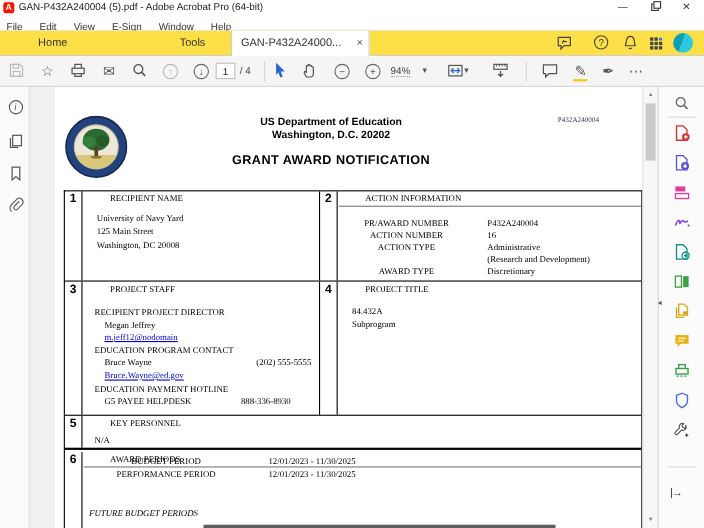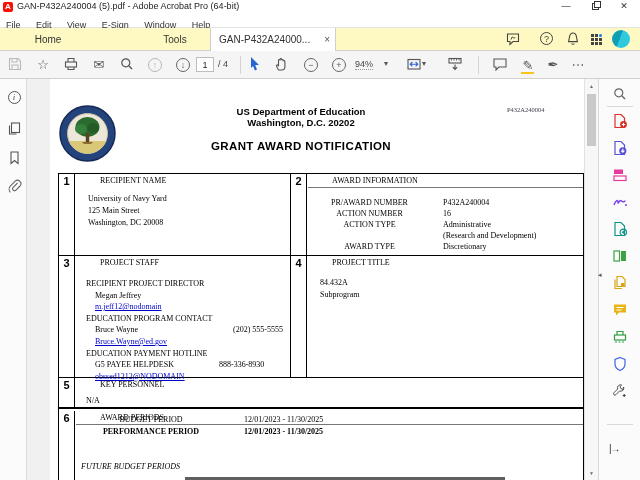--- a/index.html
+++ b/index.html
@@ -18,21 +18,21 @@
   #win-max { left:584px; }
   #win-max .sq { position:absolute; left:8px; top:3px; width:7px; height:7px; border:1px solid #333; background:#fff; }
   #win-max .sq2 { left:10px; top:1px; }
 
   
   #menubar { left:0; top:14px; width:640px; height:14px; background:#fff; border-bottom:1px solid #e4e4e4; }
   #menubar span { display:inline-block; margin-left:11px; font-size:9px; color:#333; line-height:14px; }
   #menubar span:first-child { margin-left:6px; }
 
   
-  #tabbar { left:0; top:28px; width:640px; height:23px; background:#fef9c3; border-bottom:1px solid #cfcfcf; }
+  #tabbar { left:0; top:28px; width:640px; height:23px; background:#fde047; border-bottom:1px solid #cfcfcf; }
   .navtab { top:0; height:23px; font-size:10px; color:#333; text-align:center; line-height:23px; }
   #tab-home { left:18px; width:60px; }
   #tab-tools { left:145px; width:60px; }
   #tab-doc { left:210px; width:126px; background:#fff; border-left:1px solid #cfcfcf; border-right:1px solid #cfcfcf; }
   #tab-doc .lbl { position:absolute; left:8px; top:0; font-size:10px; line-height:23px; white-space:nowrap; }
   #tab-doc .x { position:absolute; right:5px; top:0; font-size:10px; color:#555; line-height:23px; }
   .tr-ic { top:3px; width:17px; height:17px; }
   .circ-q { border:1px solid #444; border-radius:50%; width:13px; height:13px; font-size:9px; color:#444;
     text-align:center; line-height:12px; margin:1px; }
   #apps-grid { display:grid; grid-template-columns:repeat(3,3px); grid-gap:1px; padding-top:3px; width:12px; }
@@ -307,21 +307,21 @@
               <div class="abs addr" style="left:12px; top:20px;">
                 <div>University of Navy Yard</div>
                 <div>125 Main Street</div>
                 <div>Washington, DC 20008</div>
               </div>
             </div>
           </div>
           <div class="rcell">
             <div class="numcell">2</div>
             <div class="bcontent">
-              <div class="boxlabel">AWARD INFORMATION</div>
+              <div class="boxlabel">ACTION INFORMATION</div>
               <div class="lbl-underline"></div>
               <div class="kv" style="top:24px; left:0; right:0;">
                 <div class="kv-row">
                     <span class="kv-label">PR/AWARD NUMBER</span>
                     <span class="kv-val">P432A240004</span>
                   </div>
                 <div class="kv-row">
                     <span class="kv-label">ACTION NUMBER</span>
                     <span class="kv-val">16</span>
                   </div>
@@ -349,21 +349,20 @@
               <div class="boxlabel">PROJECT STAFF</div>
               <div class="staff">
                 <div>RECIPIENT PROJECT DIRECTOR</div>
                 <div class="ind">Megan Jeffrey</div>
                 <div class="ind"><span class="lnk">m.jeff12@nodomain</span></div>
                 <div>EDUCATION PROGRAM CONTACT</div>
                 <div class="ind"><span>Bruce Wayne</span><span class="ph1">(202) 555-5555</span></div>
                 <div class="ind"><span class="lnk">Bruce.Wayne@ed.gov</span></div>
                 <div>EDUCATION PAYMENT HOTLINE</div>
                 <div class="ind"><span>G5 PAYEE HELPDESK</span><span class="ph2">888-336-8930</span></div>
-                <div class="ind"><span class="lnk">obssed1212@NODOMAIN</span></div>
               </div>
             </div>
           </div>
           <div class="rcell">
             <div class="numcell">4</div>
             <div class="bcontent">
               <div class="boxlabel">PROJECT TITLE</div>
               <div class="abs ptitle" style="left:12px; top:22px;">
                 <div>84.432A</div>
                 <div>Subprogram</div>
@@ -386,21 +385,21 @@
           <div class="fcell">
             <div class="numcell">6</div>
             <div class="bcontent b6">
               <div class="boxlabel">AWARD PERIODS</div>
               <div class="lbl-underline"></div>
               <div class="kv" style="top:4px; left:0; right:0;">
                 <div class="kv-row" style="height:12px;">
                     <span class="kv-label">BUDGET PERIOD</span>
                     <span class="kv-val">12/01/2023 - 11/30/2025</span>
                   </div>
-                <div class="kv-row" style="height:12px;font-weight:bold;">
+                <div class="kv-row" style="height:12px;">
                     <span class="kv-label">PERFORMANCE PERIOD</span>
                     <span class="kv-val">12/01/2023 - 11/30/2025</span>
                   </div>
               </div>
               <div class="abs" style="left:5px; top:51px;font-style:italic;">FUTURE BUDGET PERIODS</div>
             </div>
           </div>
         </div>
 
       </div>

